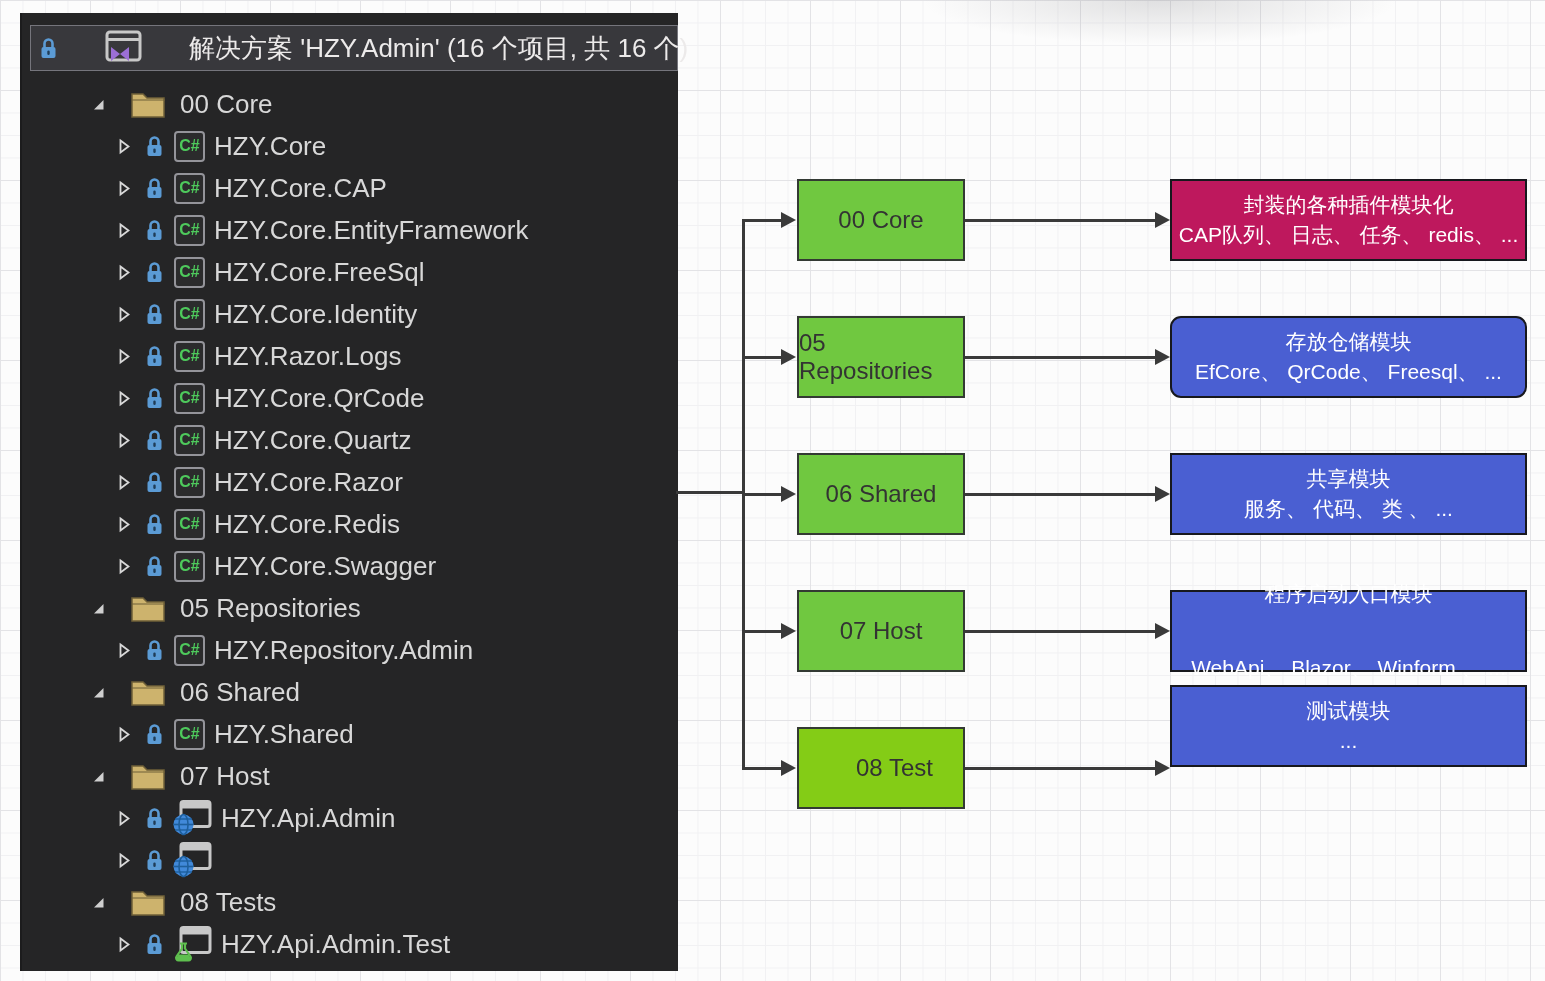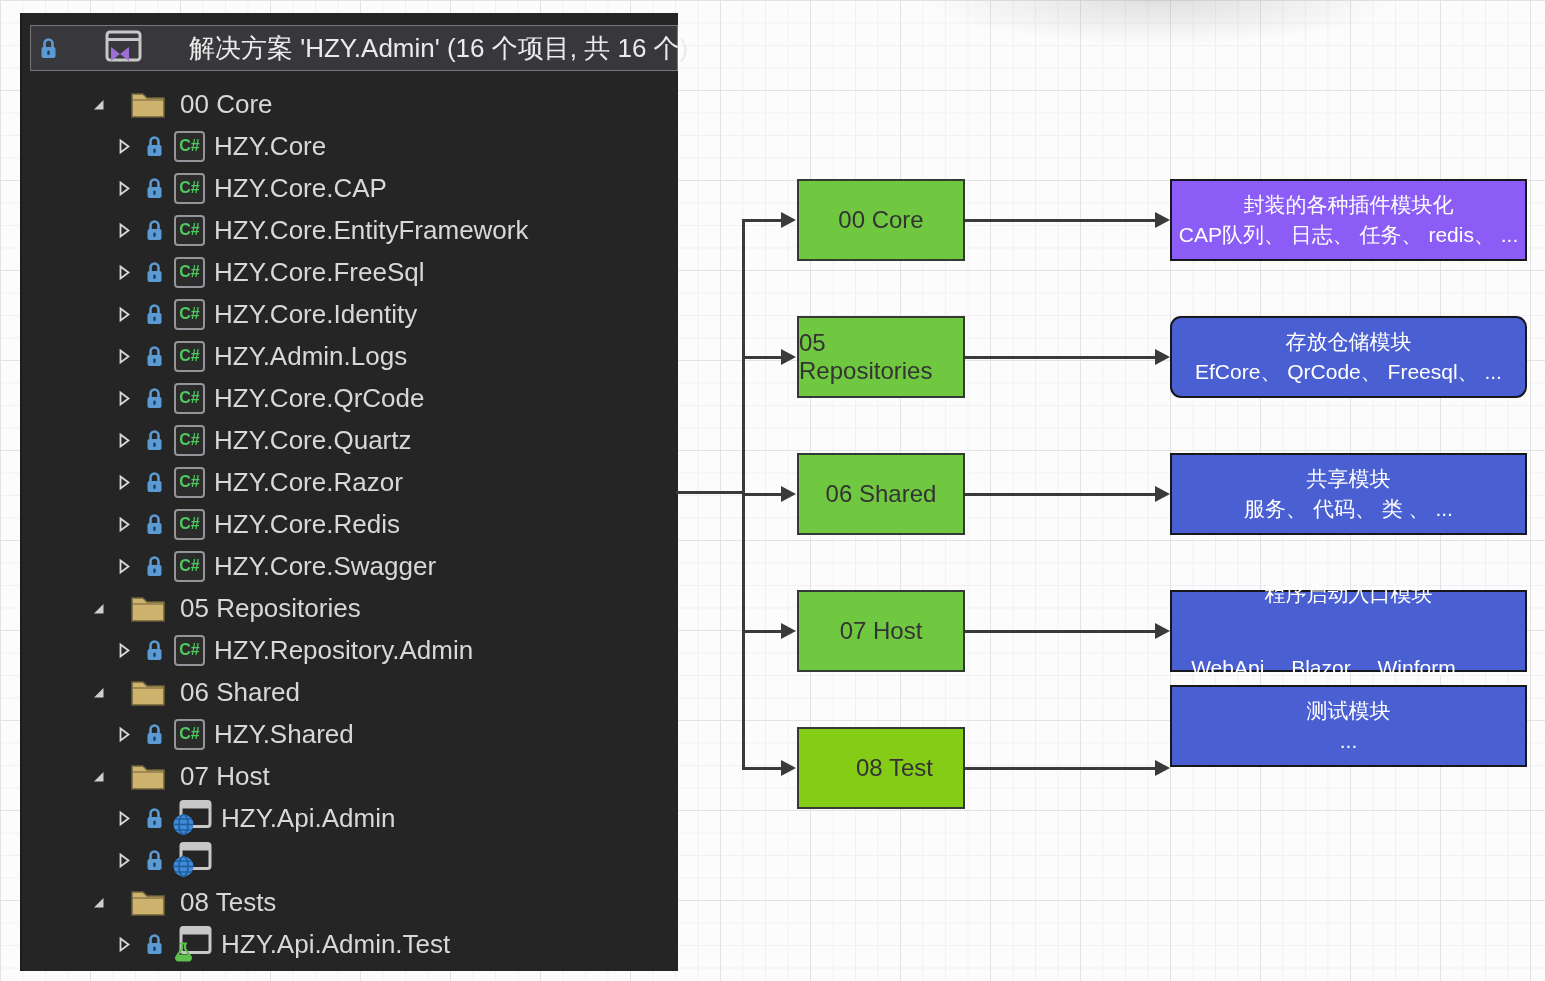--- a/index.html
+++ b/index.html
@@ -202,21 +202,21 @@
           </svg>
         </span>
         <span class="ico lock-ico">
     <svg width="19" height="23" viewBox="0 0 19 23">
       <path d="M5.5 10 v-3.5 a4 4 0 0 1 8 0 V10" fill="none" stroke="#5b9bd5" stroke-width="2.6"></path>
       <rect x="2.5" y="10" width="14" height="11" rx="2" fill="#5b9bd5"></rect>
       <rect x="8.3" y="13.5" width="2.4" height="4.5" rx="1.2" fill="#1f3c57"></rect>
     </svg>
   </span>
         <span class="csharp-box">C#</span>
-        <span class="label">HZY.Admin.Logs</span>
+        <span class="label">HZY.Razor.Logs</span>
       </div>
       <div class="tree-row indent-project">
         <span class="expander">
           <svg width="15" height="17" viewBox="0 0 15 17">
             <path d="M3.5 2.5 L11.5 8.5 L3.5 14.5 Z" fill="none" stroke="#d8d8d8" stroke-width="1.8"></path>
           </svg>
         </span>
         <span class="ico lock-ico">
     <svg width="19" height="23" viewBox="0 0 19 23">
       <path d="M5.5 10 v-3.5 a4 4 0 0 1 8 0 V10" fill="none" stroke="#5b9bd5" stroke-width="2.6"></path>
@@ -460,21 +460,21 @@
 <div class="line" style="left:676px; top:491px; width:67px; height:3px;"></div>
 
 <div id="diagram">
     <div class="line" style="left: 743px; top: 219px; width: 40px; height: 3px;"></div>
     <div class="arrowhead" style="left: 781px; top: 212px;"></div>
     <div class="gbox" style="left: 797px; top: 179px; background: rgb(112, 200, 64);">
       <span class="label">00 Core</span>
     </div>
     <div class="line" style="left: 965px; top: 219px; width: 192px; height: 3px;"></div>
     <div class="arrowhead" style="left: 1155px; top: 212px;"></div>
-    <div class="bbox" style="left: 1170px; top: 179px; background: #8b5cf6;">
+    <div class="bbox" style="left: 1170px; top: 179px; background: #be185d;">
       <span class="l1">封装的各种插件模块化</span>
       <span class="l2">CAP队列、 日志、 任务、 redis、 ...</span>
     </div>
     <div class="line" style="left: 743px; top: 356px; width: 40px; height: 3px;"></div>
     <div class="arrowhead" style="left: 781px; top: 349px;"></div>
     <div class="gbox" style="left: 797px; top: 316px; background: rgb(112, 200, 64);">
       <span class="label">05 Repositories</span>
     </div>
     <div class="line" style="left: 965px; top: 356px; width: 192px; height: 3px;"></div>
     <div class="arrowhead" style="left: 1155px; top: 349px;"></div>

